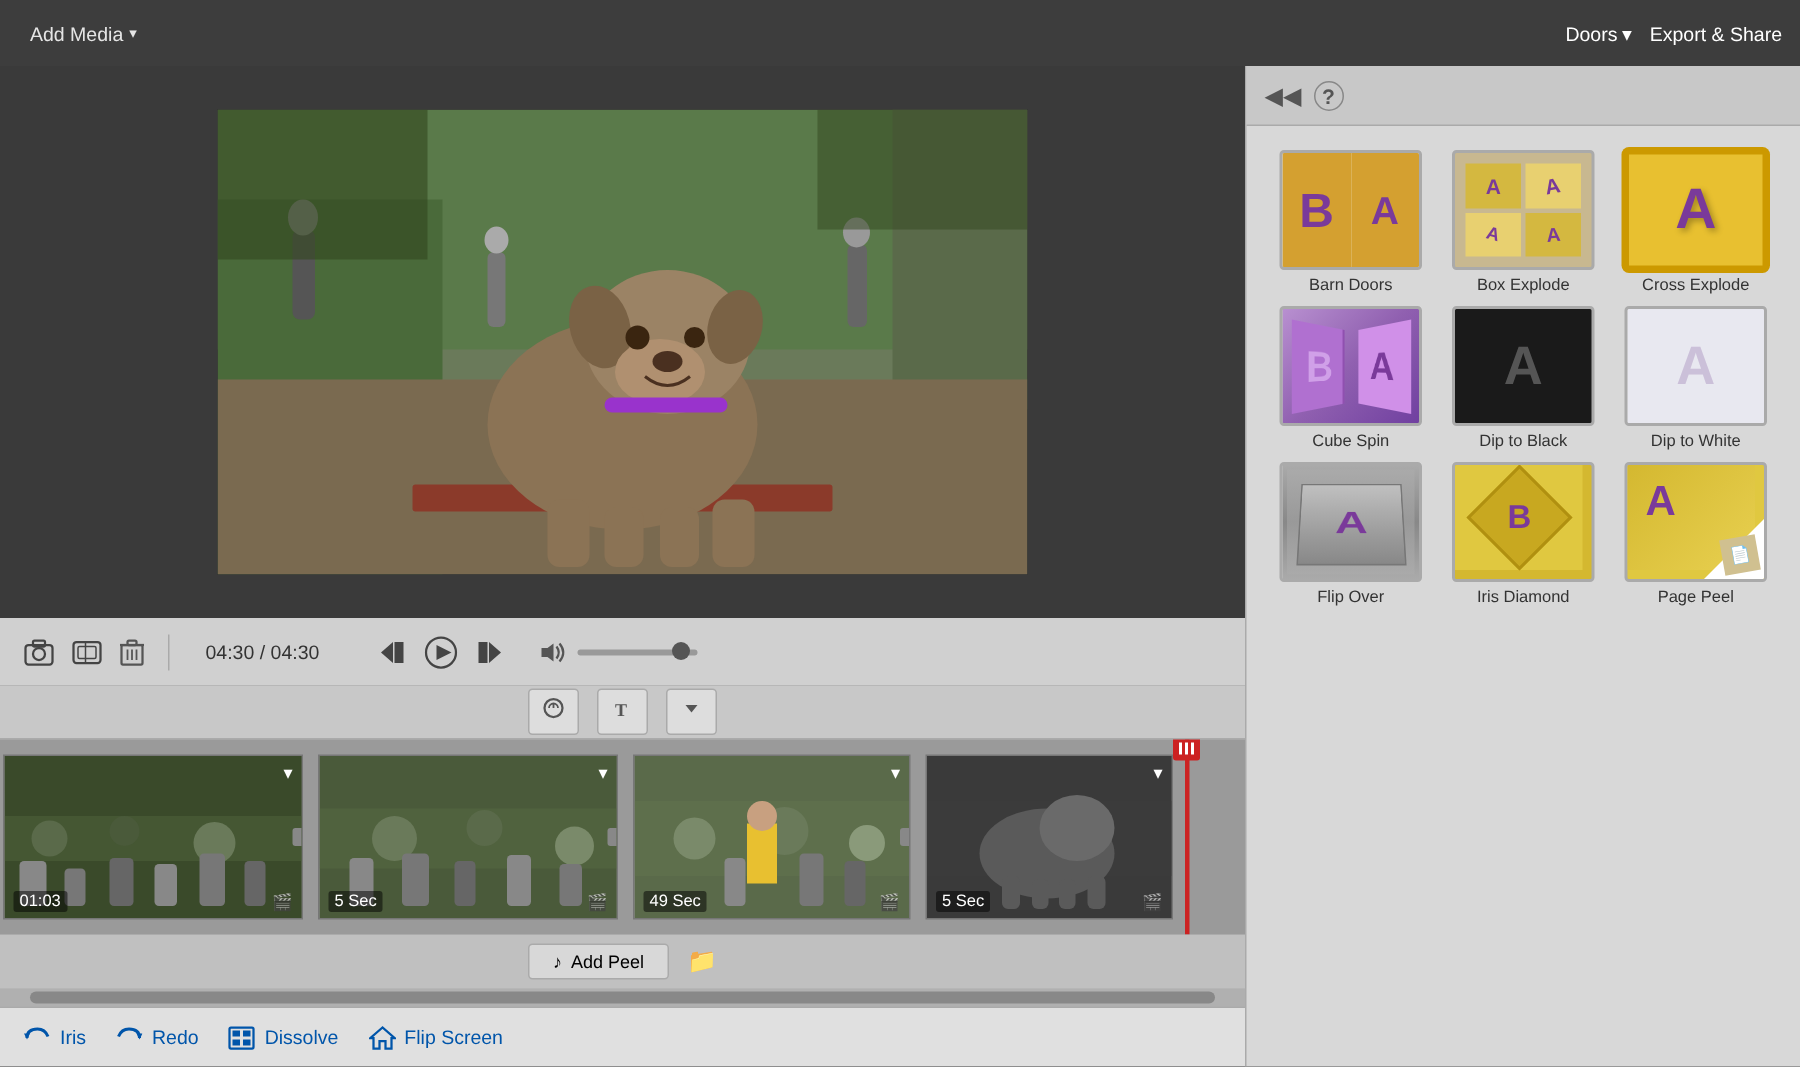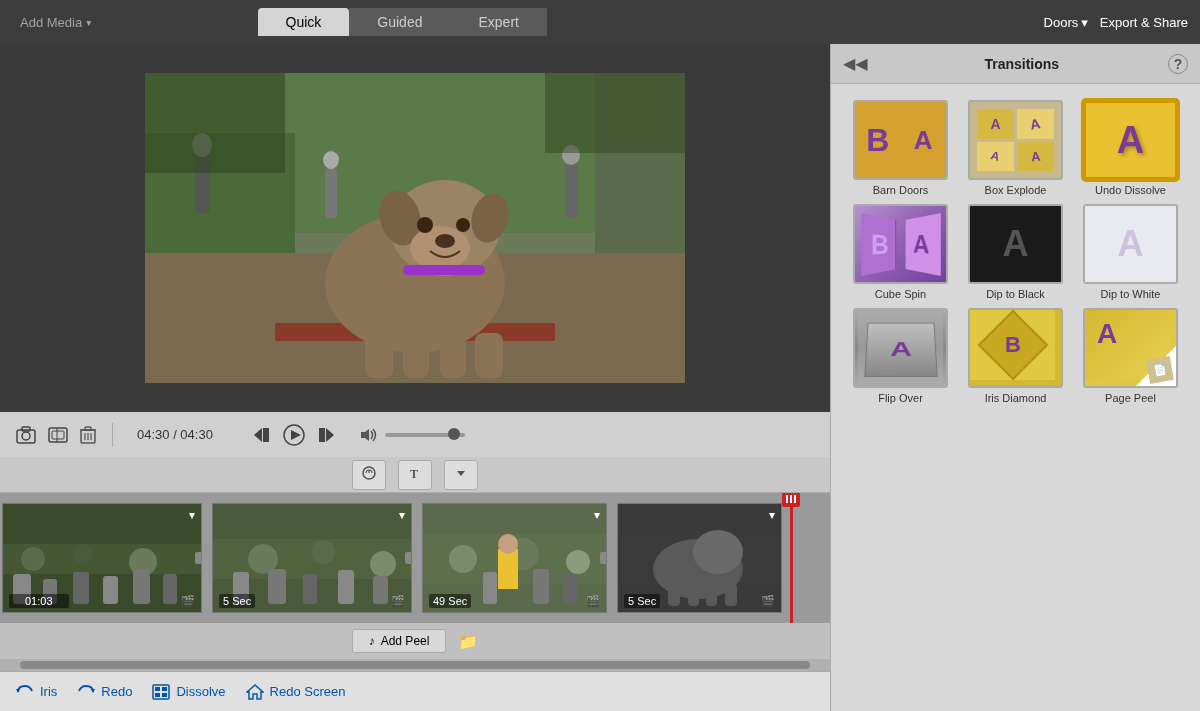--- a/index.html
+++ b/index.html
@@ -8,21 +8,21 @@
     
     .top-bar {
       height: 44px;
       background: #3d3d3d;
       display: flex;
       align-items: center;
       padding: 0 12px;
       flex-shrink: 0;
     }
     .add-media-btn {
-      color: #a3a3a3;
+      color: #e5e5e5;
       font-size: 13px;
       cursor: pointer;
       display: flex;
       align-items: center;
       gap: 4px;
       background: none;
       border: none;
       padding: 4px 8px;
     }
     .add-media-btn .arrow { font-size: 10px; }
@@ -432,25 +432,20 @@
     }
   </style>
 </head>
 <body>
 
 <div class="top-bar">
   <button class="add-media-btn">
     <span>Add Media</span>
     <span class="arrow">▾</span>
   </button>
-  <div class="tab-group">
-    <button class="tab-btn active">Quick</button>
-    <button class="tab-btn">Guided</button>
-    <button class="tab-btn">Expert</button>
-  </div>
   <div class="top-right">
     <button class="create-btn">
       <span>Doors</span>
       <span>▾</span>
     </button>
     <button class="export-btn">Export &amp; Share</button>
   </div>
 </div>
 
 <div class="main-content">
@@ -608,21 +603,21 @@
             <circle cx="80" cy="50" r="10" fill="#4a5a3a"></circle>
             <circle cx="140" cy="58" r="14" fill="#6a7a5a"></circle>
             <rect x="10" y="70" width="18" height="30" fill="#888" rx="3"></rect>
             <rect x="40" y="75" width="14" height="25" fill="#777" rx="3"></rect>
             <rect x="70" y="68" width="16" height="32" fill="#666" rx="3"></rect>
             <rect x="100" y="72" width="15" height="28" fill="#888" rx="3"></rect>
             <rect x="130" y="65" width="17" height="35" fill="#777" rx="3"></rect>
             <rect x="160" y="70" width="14" height="30" fill="#666" rx="3"></rect>
           </svg>
           <div style="position:absolute;top:4px;right:6px;color:white;font-size:12px;">▾</div>
-          <div style="position:absolute;bottom:4px;left:6px;background:rgba(0,0,0,0.5);color:white;font-size:11px;padding:1px 16px;border-radius:2px;">01:03</div>
+          <div style="position:absolute;bottom:4px;left:6px;background:rgba(0,0,0,0.5);color:white;font-size:11px;padding:1px 4px;border-radius:2px;">01:03</div>
           <div style="position:absolute;bottom:4px;right:6px;color:rgba(255,255,255,0.7);font-size:11px;">🎬</div>
 
           <div style="position:absolute;right:-6px;top:50%;transform:translateY(-50%);width:12px;height:12px;background:#888;border-radius:2px;z-index:5;"></div>
         </div>
 
         <div class="clip-item clip-2" style="width:200px;margin-left:8px;">
           <svg width="200" height="110" viewBox="0 0 200 110" style="position:absolute;top:0;left:0;">
             <rect width="200" height="110" fill="#4a5a3a"></rect>
             <rect x="0" y="35" width="200" height="40" fill="rgba(90,110,70,0.4)"></rect>
             <circle cx="50" cy="55" r="15" fill="#6a7a5a"></circle>
@@ -714,29 +709,28 @@
             <rect x="10" y="3" width="5" height="4" fill="#0055aa"></rect>
             <rect x="3" y="9" width="5" height="4" fill="#0055aa"></rect>
             <rect x="10" y="9" width="5" height="4" fill="#0055aa"></rect>
           </svg>
         <span>Dissolve</span>
       </button>
       <button class="bottom-btn">
         <svg width="18" height="16" viewBox="0 0 18 16">
             <polygon points="9,1 1,8 3,8 3,15 7,15 7,10 11,10 11,15 15,15 15,8 17,8" fill="none" stroke="#0055aa" stroke-width="1.5"></polygon>
           </svg>
-        <span>Redo Screen</span>
+        <span>Flip Screen</span>
       </button>
     </div>
   </div>
 
   <div class="transitions-panel">
     <div class="panel-header">
       <span class="panel-collapse">◀◀</span>
-      <span class="panel-title">Transitions</span>
       <div class="panel-help">?</div>
     </div>
 
     <div class="transitions-grid">
 
       <div class="transition-item">
         <div class="transition-thumb thumb-barn-doors">
           <div class="left-door">
             <span class="big-letter" style="font-size:32px;">B</span>
           </div>
@@ -766,21 +760,21 @@
         </div>
         <span class="transition-label">Box Explode</span>
       </div>
 
       <div class="transition-item">
         <div class="transition-thumb thumb-cross-dissolve selected" style="background:#e8c030;border:3px solid #bb8800;">
           <div style="display:flex;align-items:center;justify-content:center;width:100%;height:100%;">
             <span style="font-size:38px;font-weight:bold;color:#7a3a9a;text-shadow:2px 2px 4px rgba(0,0,0,0.3);">A</span>
           </div>
         </div>
-        <span class="transition-label">Undo Dissolve</span>
+        <span class="transition-label">Cross Explode</span>
       </div>
 
       <div class="transition-item">
         <div class="transition-thumb thumb-cube-spin">
           <div style="position:relative;width:85px;height:70px;display:flex;align-items:center;justify-content:center;">
             <div style="background:#b070d0;width:40px;height:55px;display:flex;align-items:center;justify-content:center;transform:perspective(80px) rotateY(30deg);border-right:2px solid #9050b0;">
               <span style="font-size:28px;font-weight:bold;color:#d0a0e8;">B</span>
             </div>
             <div style="background:#d090e8;width:40px;height:55px;display:flex;align-items:center;justify-content:center;transform:perspective(80px) rotateY(-30deg);">
               <span style="font-size:26px;font-weight:bold;color:#7a3a9a;">A</span>

